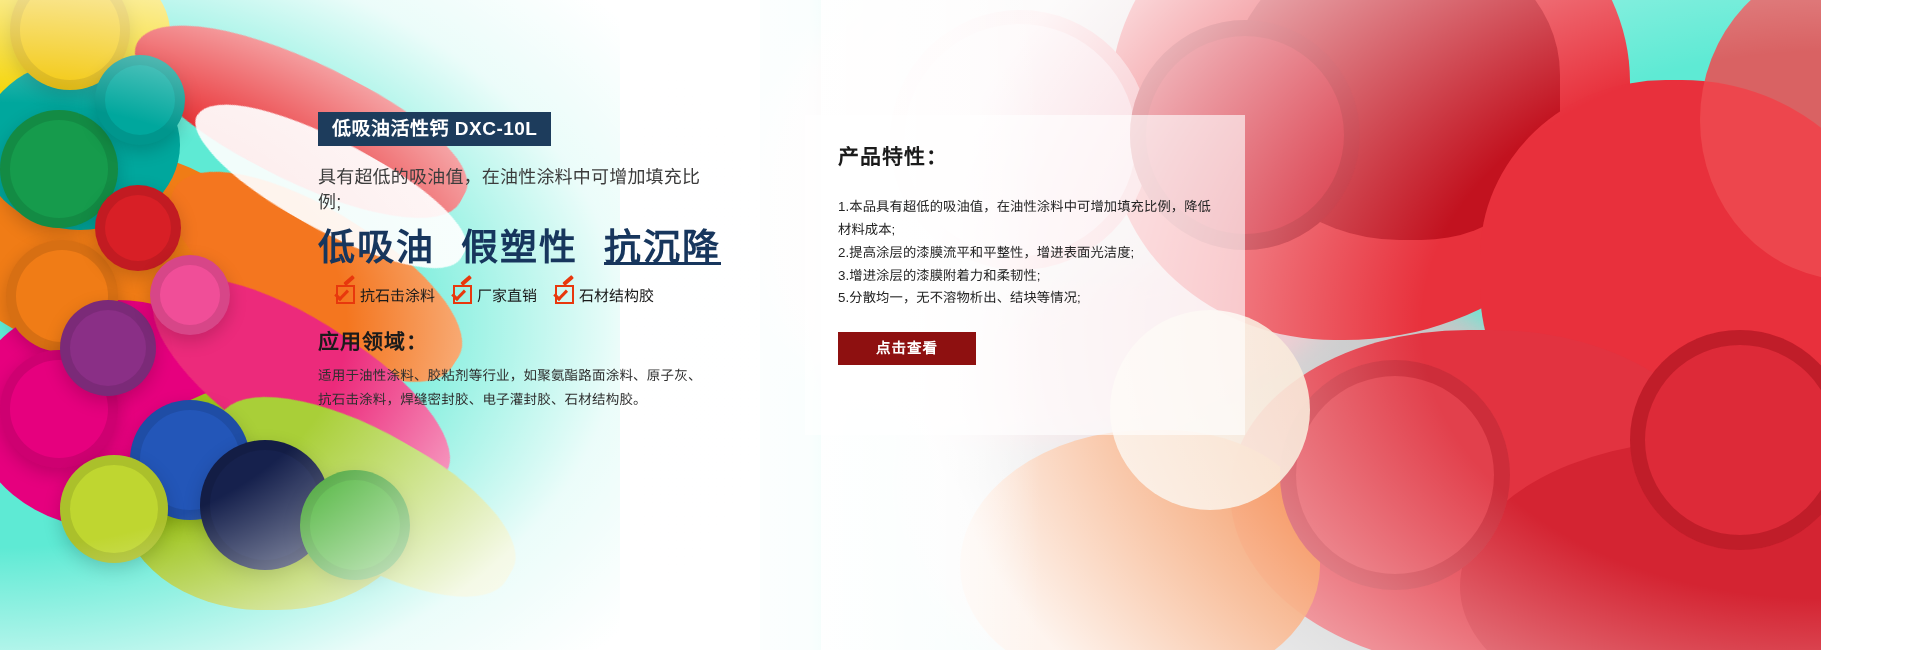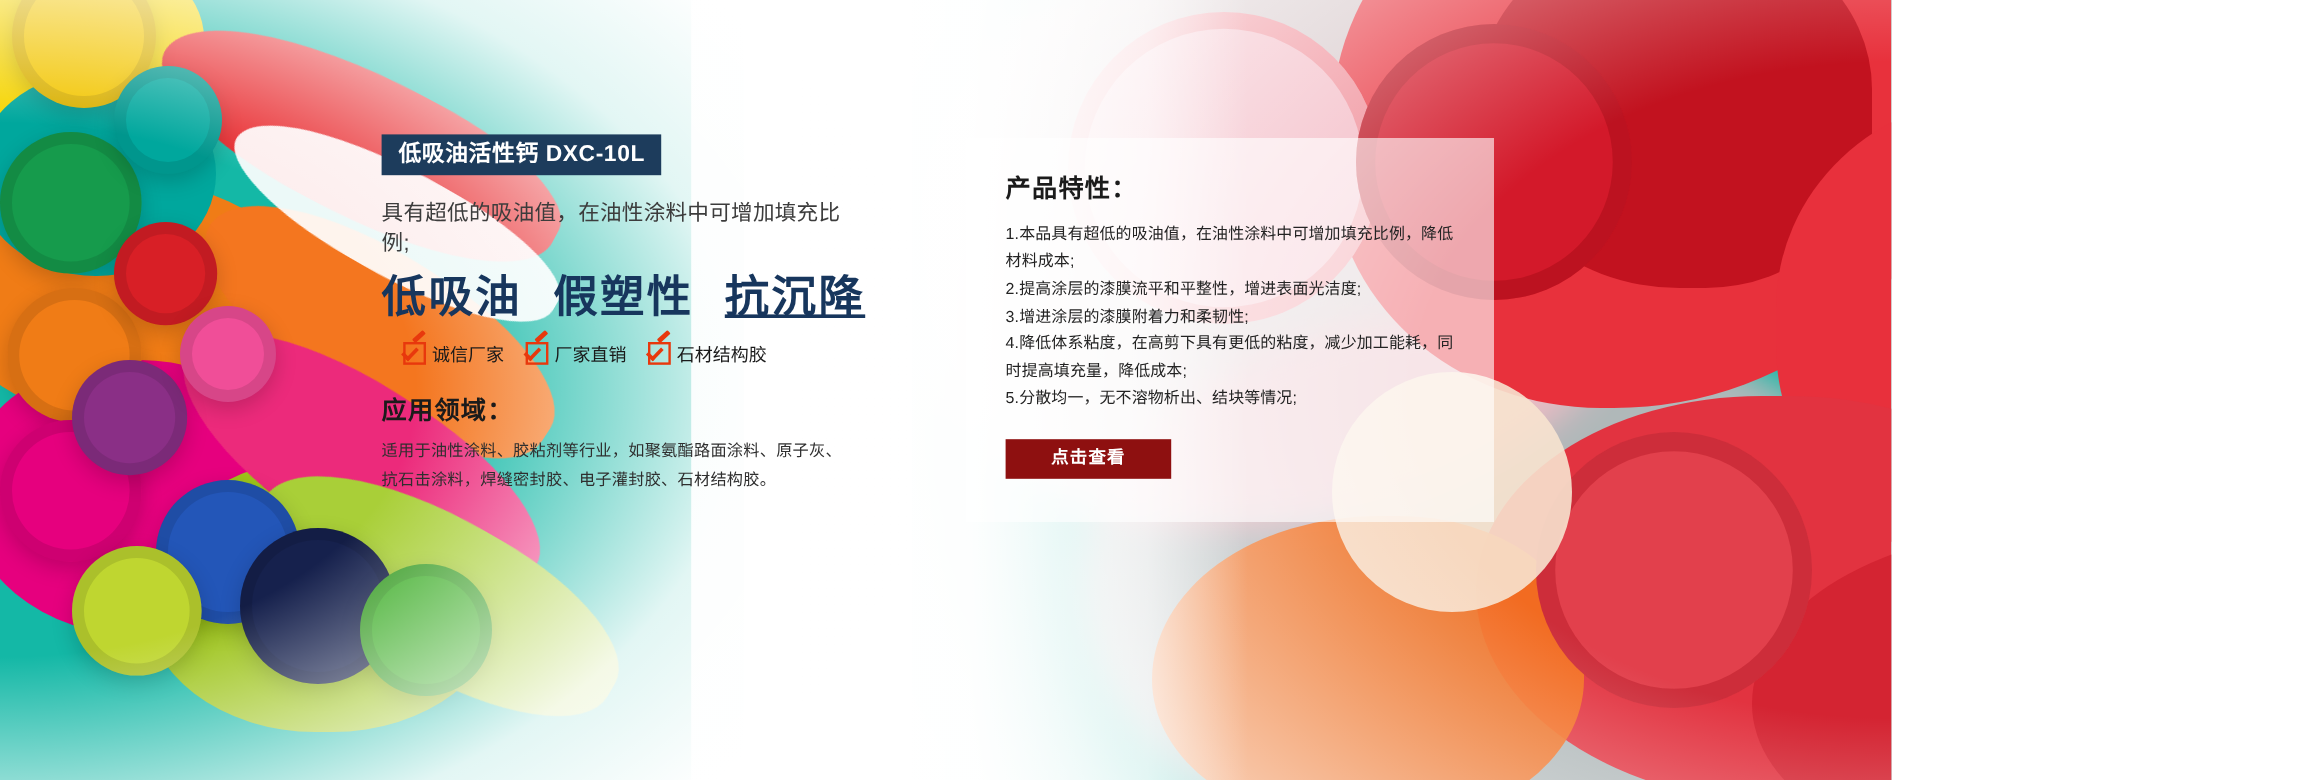--- a/index.html
+++ b/index.html
@@ -1,21 +1,21 @@
 <!DOCTYPE html>
 <html lang="zh-CN"><head>
 <meta charset="utf-8">
 <style>
   html,body{margin:0;padding:0;}
   body{
     width:1920px;height:650px;overflow:hidden;
     font-family:"Liberation Sans","DejaVu Sans",sans-serif;
     background:#ffffff;
   }
-  .banner{position:relative;width:1576px;height:650px;overflow:hidden;background:#14b8a6;}
+  .banner{position:relative;width:1821px;height:650px;overflow:hidden;background:#5eead4;}
 
   
   .bg-layer{position:absolute;inset:0;overflow:hidden;}
 
   
   .paint{position:absolute;border-radius:50%;}
   .paint.ring{box-shadow:inset 0 0 0 10px rgba(0,0,0,.10), 0 6px 18px rgba(0,0,0,.18);}
   .swoosh{position:absolute;border-radius:50% 40% 55% 45%;filter:blur(.4px);}
 
   
@@ -82,21 +82,21 @@
   }
 
   
   .right-panel{
     position:absolute;left:805px;top:115px;width:440px;height:320px;
     background:rgba(255,255,255,.62);
     z-index:20;
   }
   .panel-inner{position:absolute;left:838px;top:140px;width:400px;z-index:22;}
   .panel-title{font-size:21px;font-weight:bold;color:#1b1b1b;letter-spacing:1px;font-family:Liberation Serif, serif;}
-  .feat-list{margin-top:14px;}
+  .feat-list{margin-top:26px;}
   .feat-item{
     font-size:13.3px;color:#232323;line-height:1.72;letter-spacing:.1px;
     max-width:378px;
   }
   .cta-btn{
     margin-top:22px;display:inline-block;background:#8e1010;color:#ffffff;
     font-size:14.5px;font-weight:bold;letter-spacing:1px;
     padding:9px 38px;line-height:1;border:none;cursor:pointer;
   }
 </style>
@@ -159,21 +159,21 @@
 
     <div class="sub-line">具有超低的吸油值，在油性涂料中可增加填充比例;</div>
 
     <div class="headline">
       <span>低吸油</span><span>假塑性</span><span>抗沉降</span>
     </div>
 
     <div class="badge-row">
       <div class="badge">
         <span class="check-box"></span>
-        <span>诚信厂家</span>
+        <span>抗石击涂料</span>
       </div>
       <div class="badge">
         <span class="check-box"></span>
         <span>厂家直销</span>
       </div>
       <div class="badge">
         <span class="check-box"></span>
         <span>石材结构胶</span>
       </div>
     </div>
@@ -185,20 +185,19 @@
 
   <div class="right-panel"></div>
 
   <div class="panel-inner">
     <div class="panel-title">产品特性：</div>
 
     <div class="feat-list">
       <div class="feat-item">1.本品具有超低的吸油值，在油性涂料中可增加填充比例，降低材料成本;</div>
       <div class="feat-item">2.提高涂层的漆膜流平和平整性，增进表面光洁度;</div>
       <div class="feat-item">3.增进涂层的漆膜附着力和柔韧性;</div>
-      <div class="feat-item">4.降低体系粘度，在高剪下具有更低的粘度，减少加工能耗，同时提高填充量，降低成本;</div>
       <div class="feat-item">5.分散均一，无不溶物析出、结块等情况;</div>
     </div>
 
     <button class="cta-btn">点击查看</button>
   </div>
 
 </div>
 
 </body></html>

